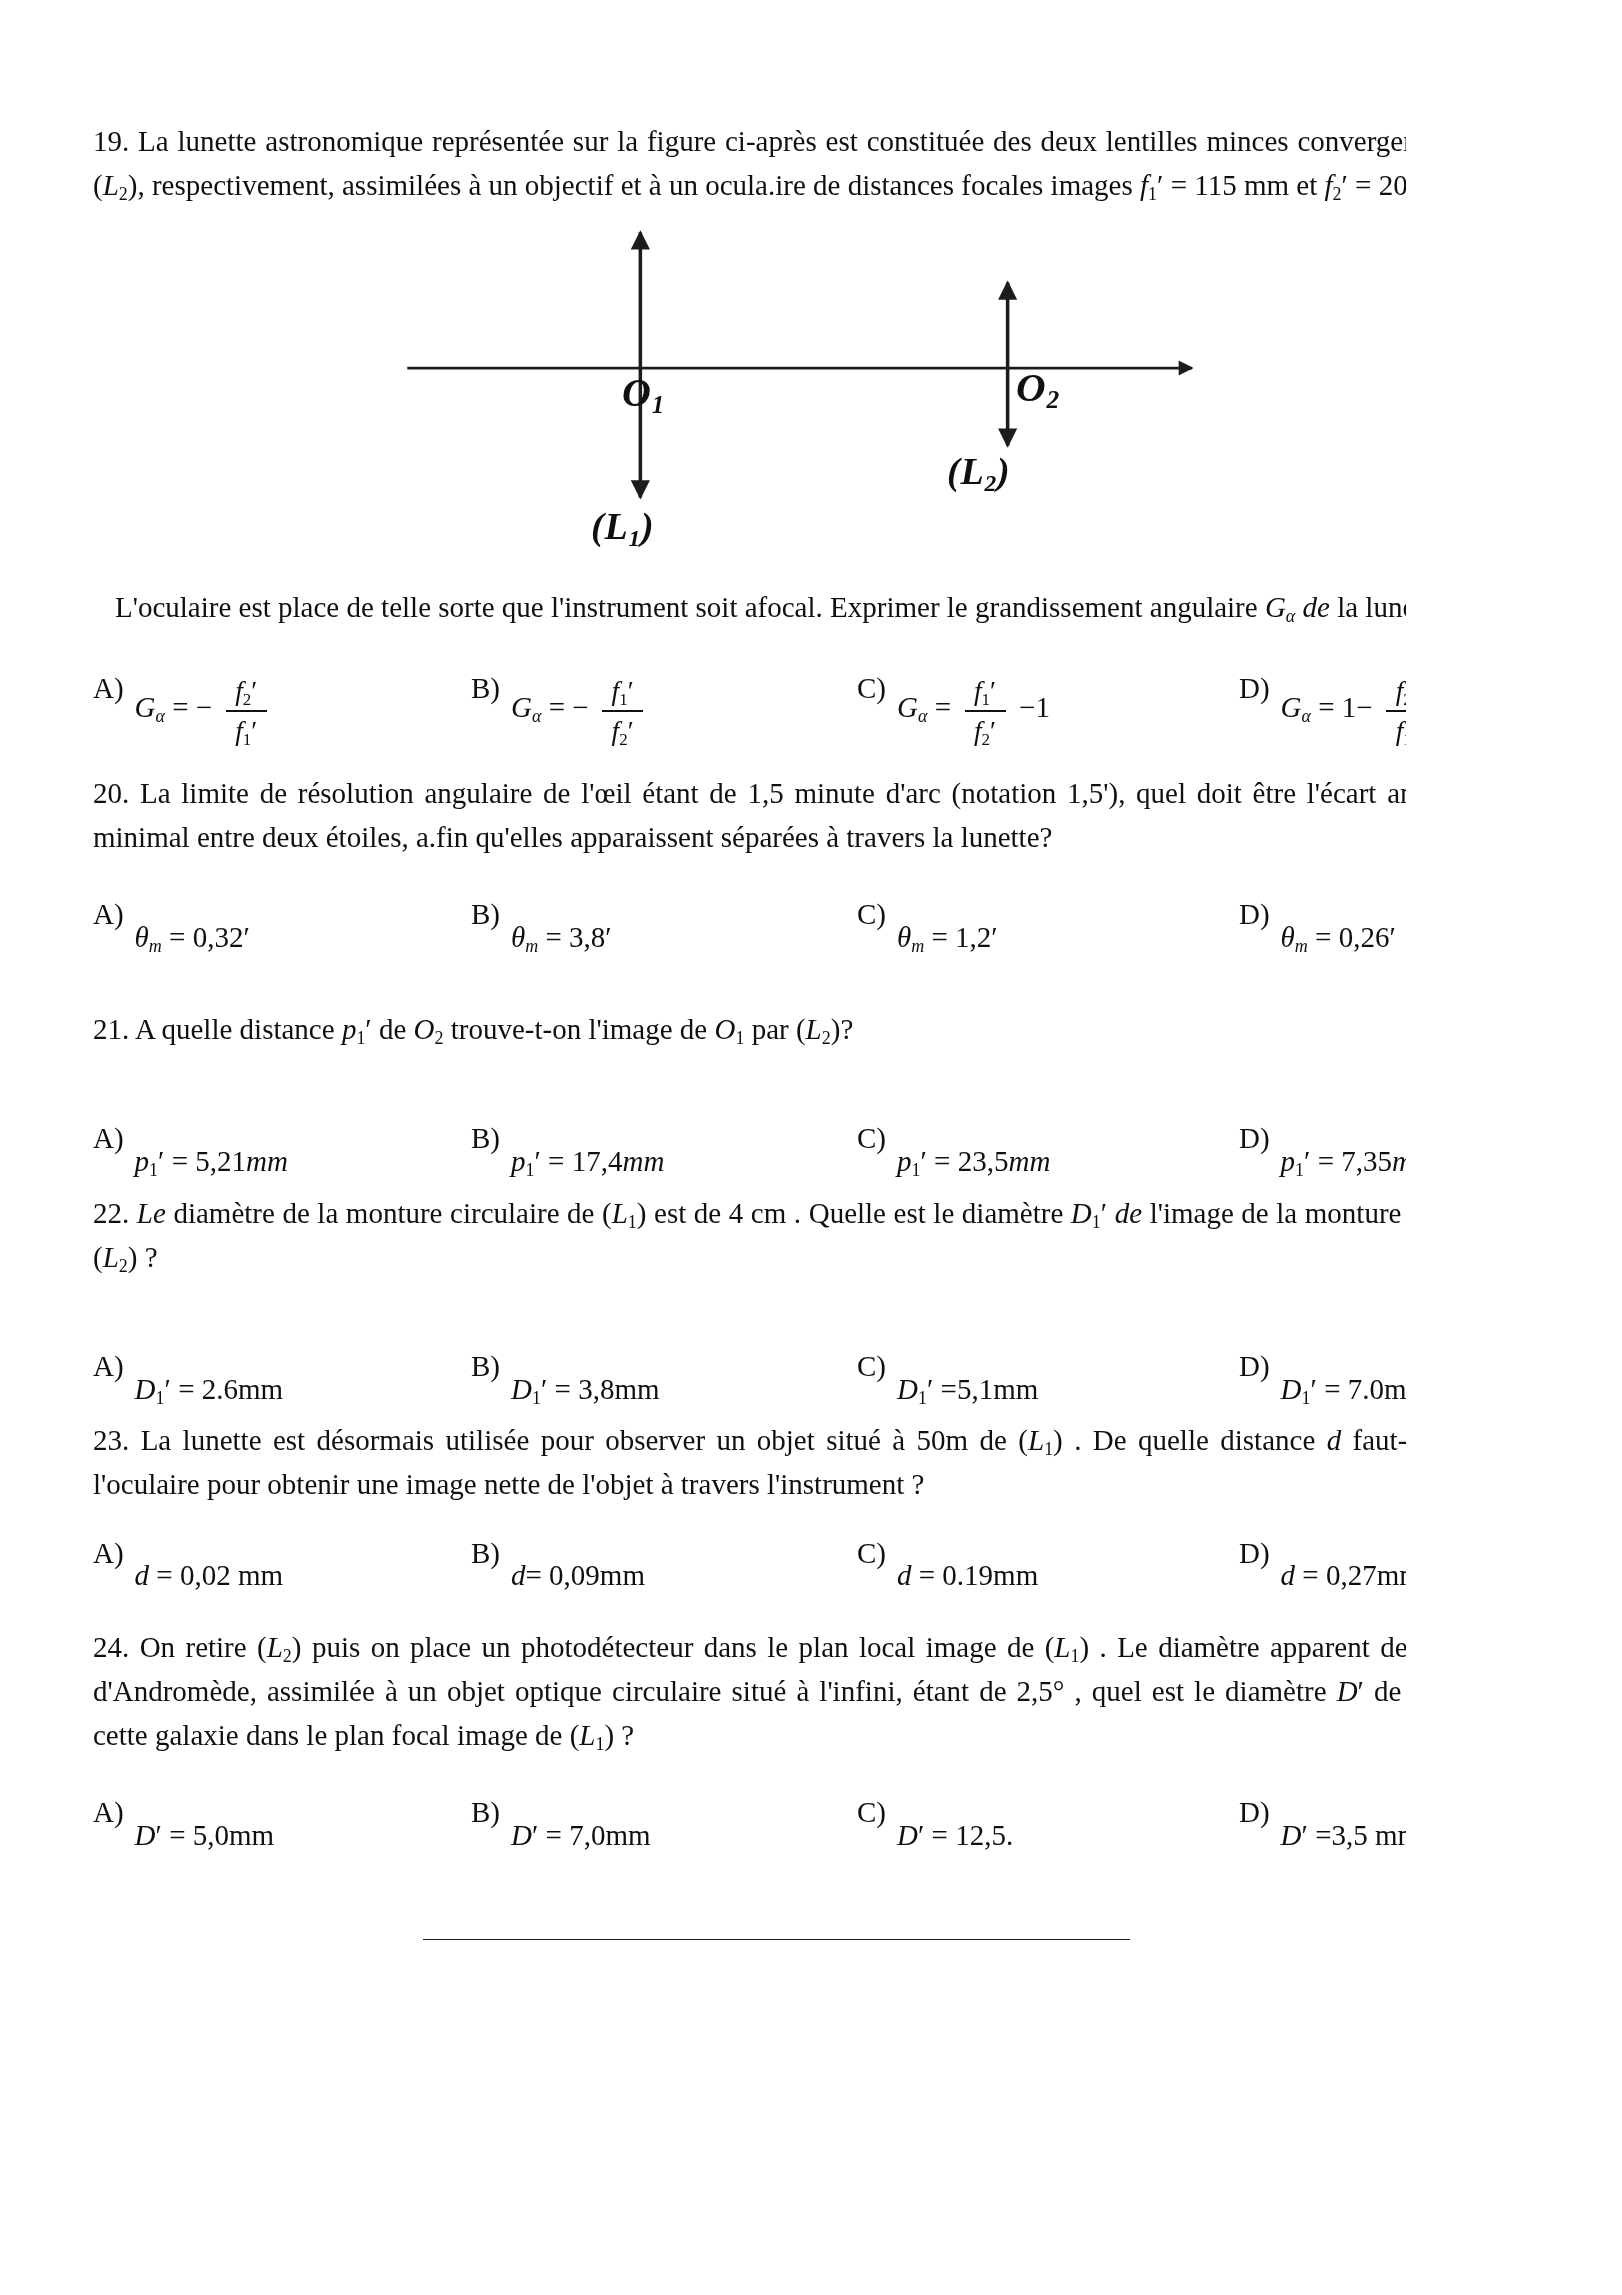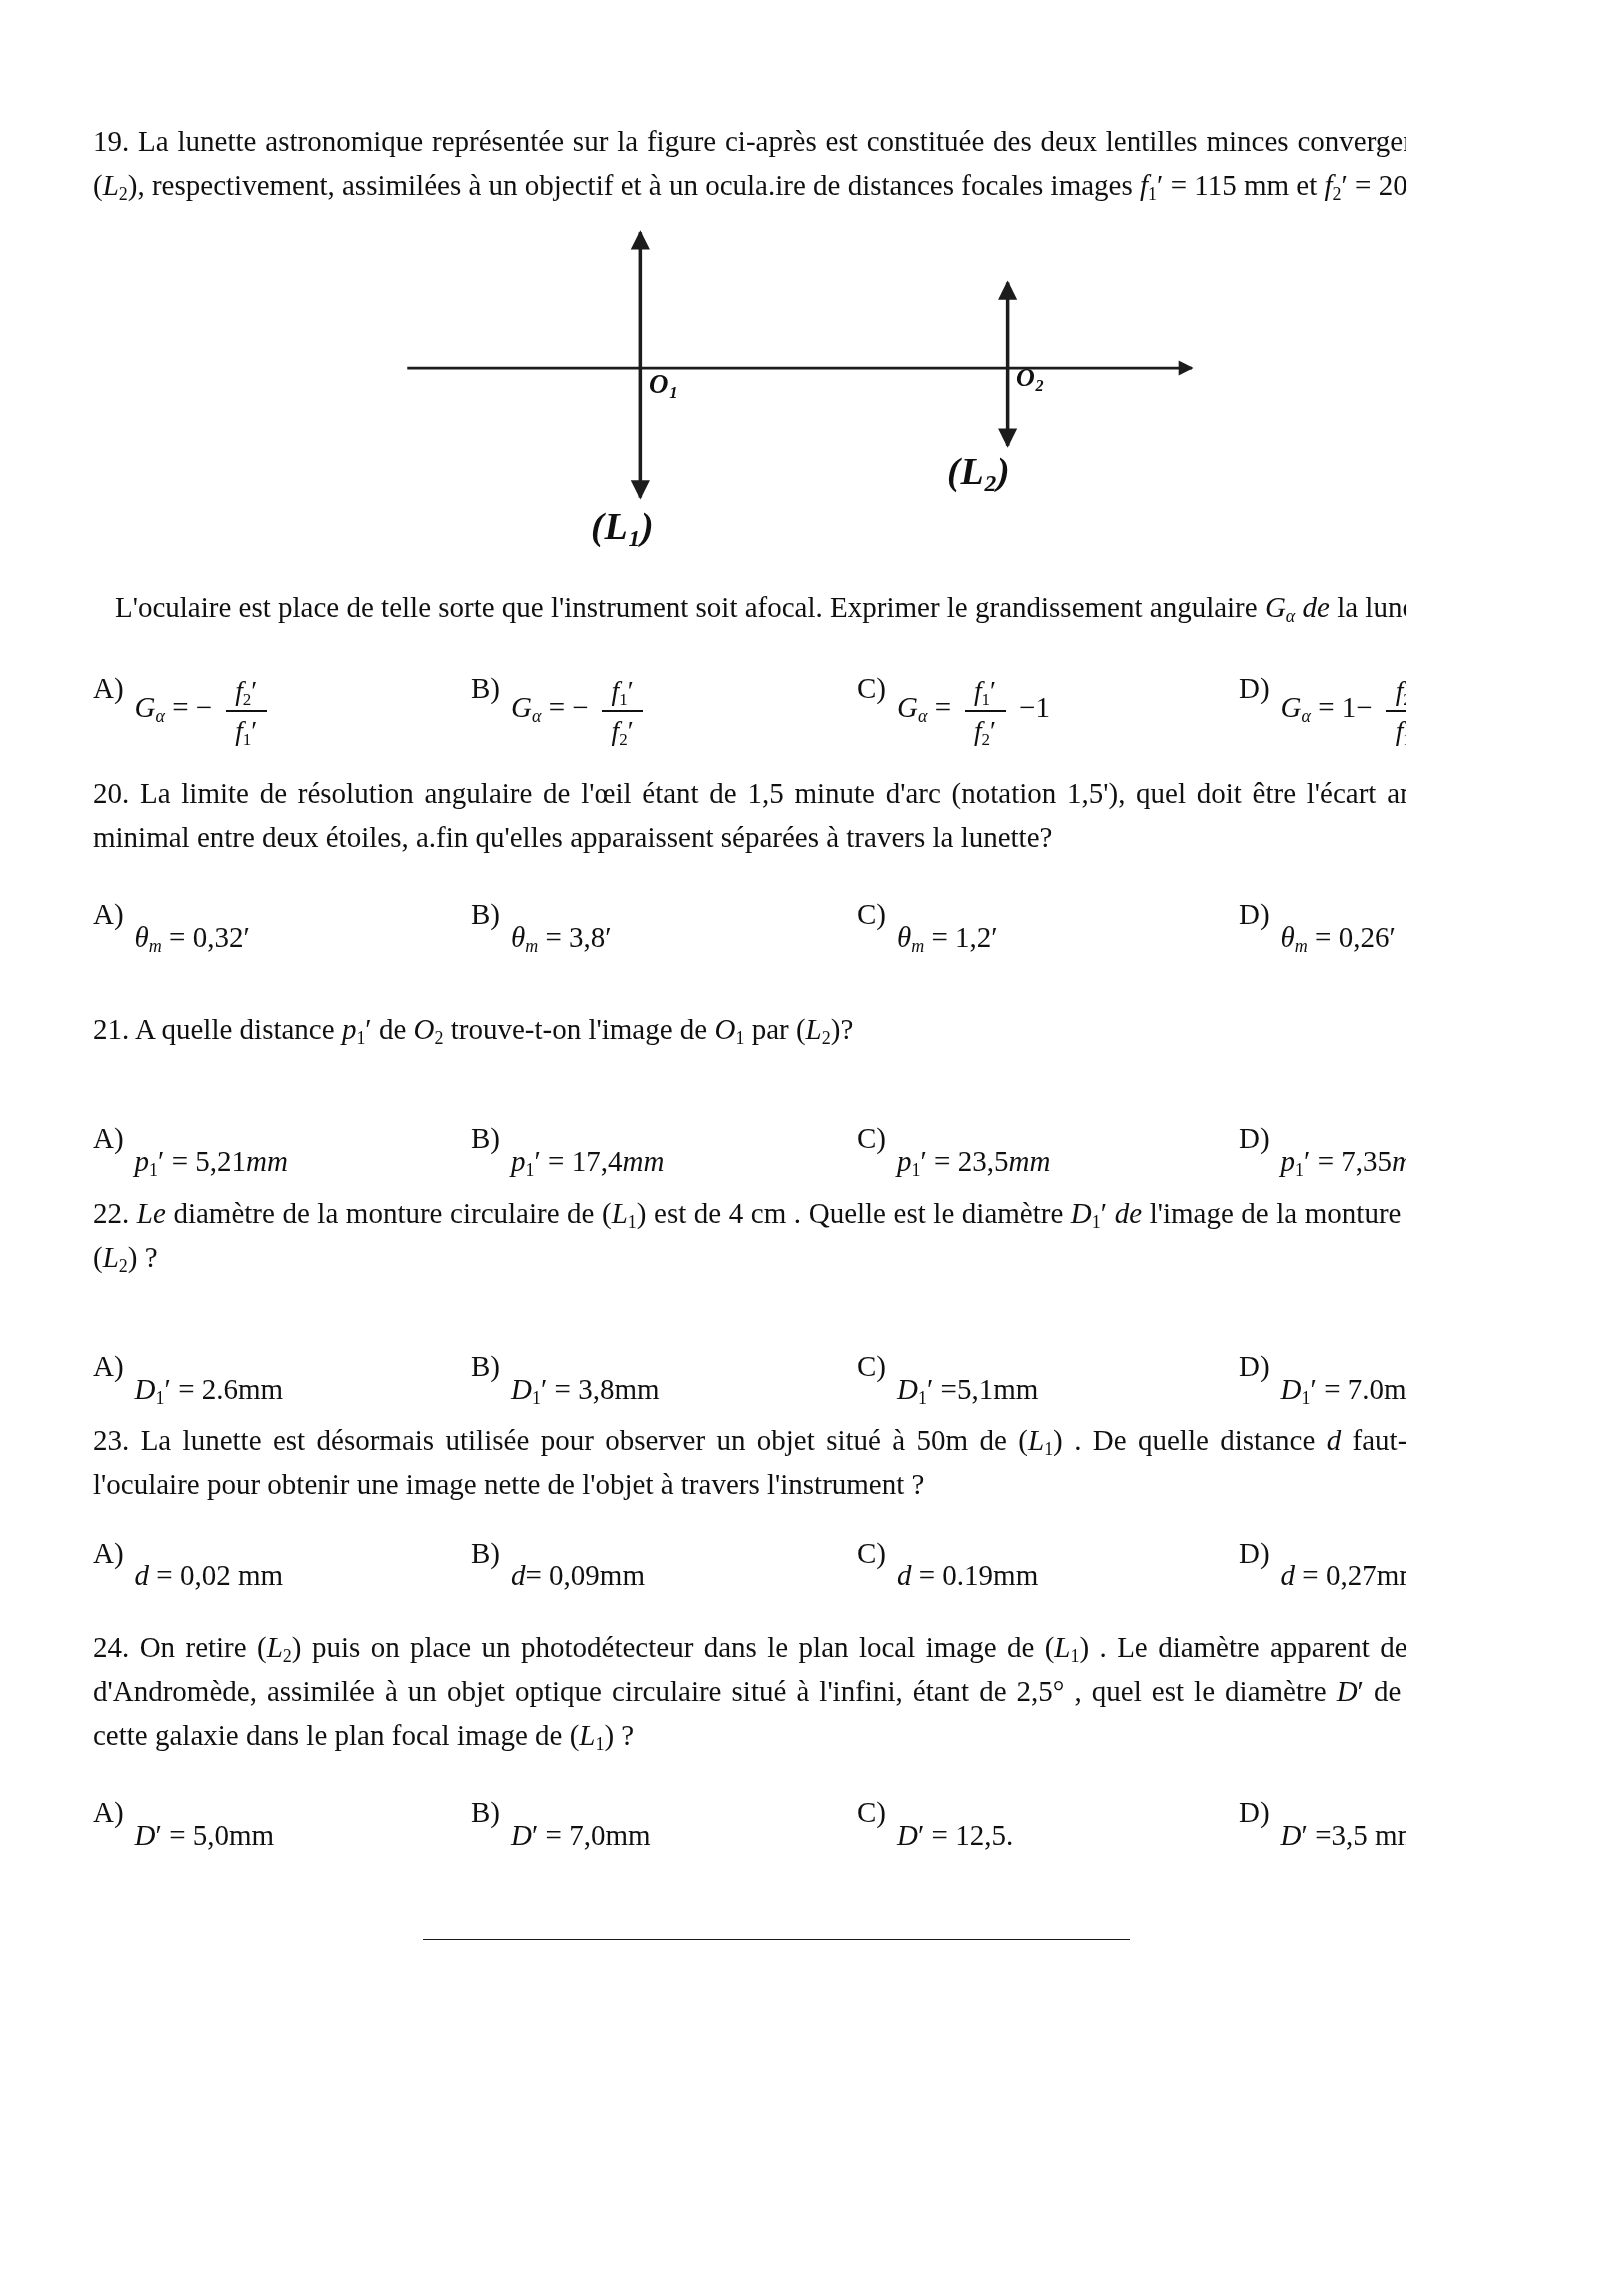--- a/index.html
+++ b/index.html
@@ -56,23 +56,23 @@
       <svg width="1440" height="361" viewBox="0 0 1834 460">
         <defs>
           <marker id="arr" viewBox="0 0 12 12" refX="10" refY="6" markerWidth="6.5" markerHeight="6.5" orient="auto-start-reverse">
             <path d="M1,1 L11,6 L1,11 z" fill="#1c1c1c"></path>
           </marker>
         </defs>
         <line x1="400" y1="195" x2="1400" y2="195" stroke="#1c1c1c" stroke-width="3.5" marker-end="url(#arr)"></line>
         <line x1="697" y1="22" x2="697" y2="360" stroke="#1c1c1c" stroke-width="4.5" marker-start="url(#arr)" marker-end="url(#arr)"></line>
         <line x1="1165" y1="86" x2="1165" y2="294" stroke="#1c1c1c" stroke-width="4.5" marker-start="url(#arr)" marker-end="url(#arr)"></line>
       </svg>
-      <div class="fig-label" style="left:556px; top:154px; font-size:27px;font-family:Liberation Serif, serif;"><i>O<sub>1</sub></i></div>
+      <div class="fig-label" style="left:529px; top:154px; font-size:40px;font-family:Liberation Serif, serif;"><i>O<sub>1</sub></i></div>
       <div class="fig-label" style="left:498px; top:289px;"><i>(L<sub>1</sub>)</i></div>
-      <div class="fig-label" style="left:923px; top:148px; font-size:26px;"><i>O<sub>2</sub></i></div>
+      <div class="fig-label" style="left:923px; top:148px; font-size:41px;"><i>O<sub>2</sub></i></div>
       <div class="fig-label" style="left:854px; top:234px;"><i>(L<sub>2</sub>)</i></div>
     </div>
 
     <p class="para prompt">L'oculaire est place de telle sorte que l'instrument soit afocal. Exprimer le grandissement angulaire  <i>G<sub>α</sub></i>  <i>de</i> la lunette :</p>
 
     <div class="options options-frac">
       <div class="option">
         <span class="opt-label">A)</span>
         <span class="math">
           <span><i>G<sub>α</sub></i> = −</span>

